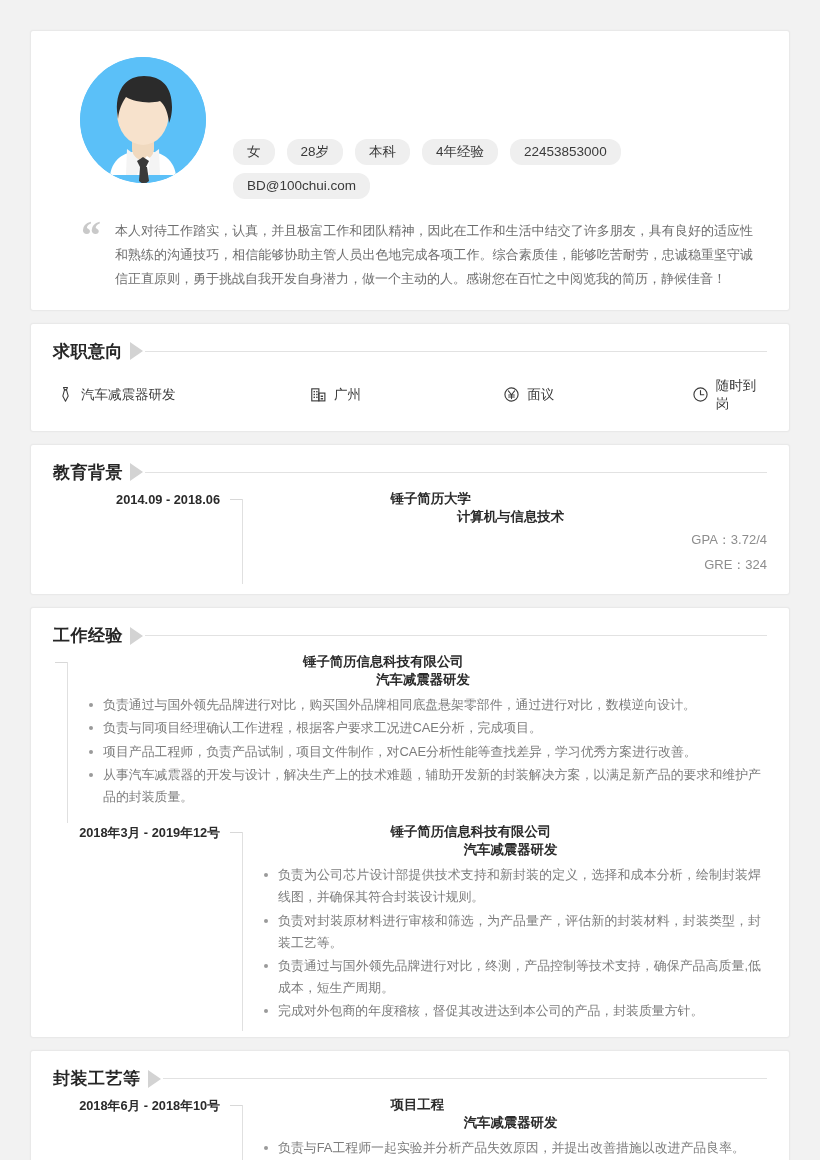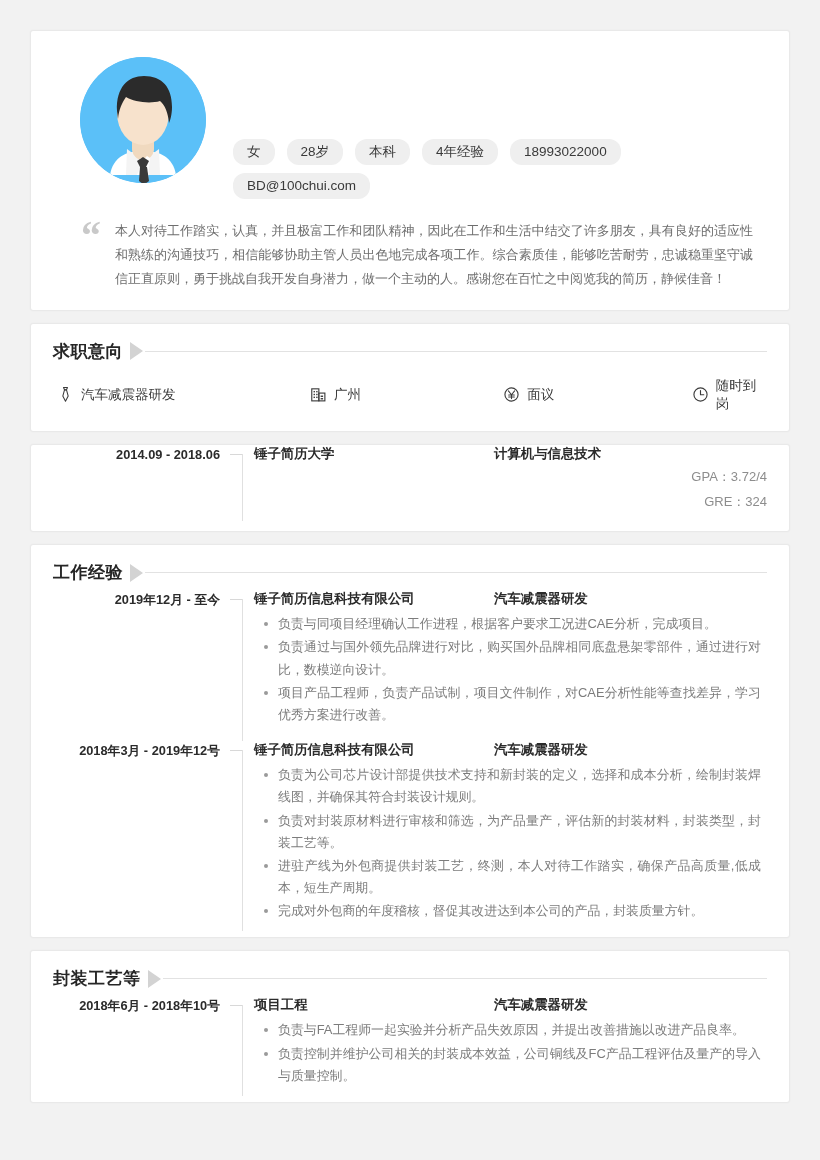--- a/index.html
+++ b/index.html
@@ -177,21 +177,22 @@
     background: #e0e0e0;
   }
   .entry.last .entry-rail .line { bottom: 6px; }
   .entry-body {
     flex: 1;
     padding-bottom: 14px;
     min-width: 0;
   }
   .entry-head {
     display: flex;
-    align-items: flex-end;
+    align-items: center;
+    flex-direction: column;
   }
   .entry-org {
     font-size: 13.4px;
     font-weight: 700;
     color: #2b2b2b;
     width: 240px;
     flex: none;
   }
   .entry-role {
     font-size: 13.4px;
@@ -252,21 +253,21 @@
             <path d="M60 110 h7 l2 14 -5 4 -5 -4 Z" fill="#3a3a3a"></path>
           </svg>
         </div>
       </div>
 
       <div class="tags-wrap">
         <span class="tag">女</span>
         <span class="tag">28岁</span>
         <span class="tag">本科</span>
         <span class="tag">4年经验</span>
-        <span class="tag">18993022000</span>
+        <span class="tag">22453853000</span>
         <span class="tag">BD@100chui.com</span>
       </div>
     </div>
 
     <div class="intro-row">
       <div class="quote-mark">“</div>
       <div class="intro-text">本人对待工作踏实，认真，并且极富工作和团队精神，因此在工作和生活中结交了许多朋友，具有良好的适应性和熟练的沟通技巧，相信能够协助主管人员出色地完成各项工作。综合素质佳，能够吃苦耐劳，忠诚稳重坚守诚信正直原则，勇于挑战自我开发自身潜力，做一个主动的人。感谢您在百忙之中阅览我的简历，静候佳音！</div>
     </div>
   </div>
 
@@ -314,20 +315,25 @@
         <svg class="ico" viewBox="0 0 24 24">
           <circle cx="12" cy="12" r="9.3" fill="none" stroke="#3c3c3c" stroke-width="1.6"></circle>
           <path d="M12 6.4 V12.3 H16.6" fill="none" stroke="#3c3c3c" stroke-width="1.6" stroke-linecap="round" stroke-linejoin="round"></path>
         </svg>
         <span>随时到岗</span>
       </div>
     </div>
   </div>
 
   <div class="card">
+    <div class="section-head">
+      <div class="section-title">教育背景</div>
+      <div class="section-arrow"></div>
+      <div class="section-rule"></div>
+    </div>
 
     <div class="entry last">
       <div class="entry-date">2014.09 - 2018.06</div>
       <div class="entry-rail">
         <div class="tick"></div>
         <div class="line"></div>
       </div>
       <div class="entry-body">
         <div class="entry-head">
           <div class="entry-org">锤子简历大学</div>
@@ -341,53 +347,53 @@
   </div>
 
   <div class="card">
     <div class="section-head">
       <div class="section-title">工作经验</div>
       <div class="section-arrow"></div>
       <div class="section-rule"></div>
     </div>
 
     <div class="entry">
-      <div class="entry-date">2019年12月 - 至今</div>
       <div class="entry-rail">
         <div class="tick"></div>
         <div class="line"></div>
       </div>
       <div class="entry-body">
         <div class="entry-head">
           <div class="entry-org">锤子简历信息科技有限公司</div>
           <div class="entry-role">汽车减震器研发</div>
         </div>
         <ul class="bullets">
+          <li>负责通过与国外领先品牌进行对比，购买国外品牌相同底盘悬架零部件，通过进行对比，数模逆向设计。</li>
           <li>负责与同项目经理确认工作进程，根据客户要求工况进CAE分析，完成项目。</li>
-          <li>负责通过与国外领先品牌进行对比，购买国外品牌相同底盘悬架零部件，通过进行对比，数模逆向设计。</li>
           <li>项目产品工程师，负责产品试制，项目文件制作，对CAE分析性能等查找差异，学习优秀方案进行改善。</li>
+          <li>从事汽车减震器的开发与设计，解决生产上的技术难题，辅助开发新的封装解决方案，以满足新产品的要求和维护产品的封装质量。</li>
         </ul>
       </div>
     </div>
 
     <div class="entry last">
       <div class="entry-date">2018年3月 - 2019年12号</div>
       <div class="entry-rail">
         <div class="tick"></div>
         <div class="line"></div>
       </div>
       <div class="entry-body">
         <div class="entry-head">
           <div class="entry-org">锤子简历信息科技有限公司</div>
           <div class="entry-role">汽车减震器研发</div>
         </div>
         <ul class="bullets">
           <li>负责为公司芯片设计部提供技术支持和新封装的定义，选择和成本分析，绘制封装焊线图，并确保其符合封装设计规则。</li>
           <li>负责对封装原材料进行审核和筛选，为产品量产，评估新的封装材料，封装类型，封装工艺等。</li>
-          <li>进驻产线为外包商提供封装工艺，终测，本人对待工作踏实，确保产品高质量,低成本，短生产周期。</li>
+          <li>负责通过与国外领先品牌进行对比，终测，产品控制等技术支持，确保产品高质量,低成本，短生产周期。</li>
           <li>完成对外包商的年度稽核，督促其改进达到本公司的产品，封装质量方针。</li>
         </ul>
       </div>
     </div>
   </div>
 
   <div class="card">
     <div class="section-head">
       <div class="section-title">封装工艺等</div>
       <div class="section-arrow"></div>

